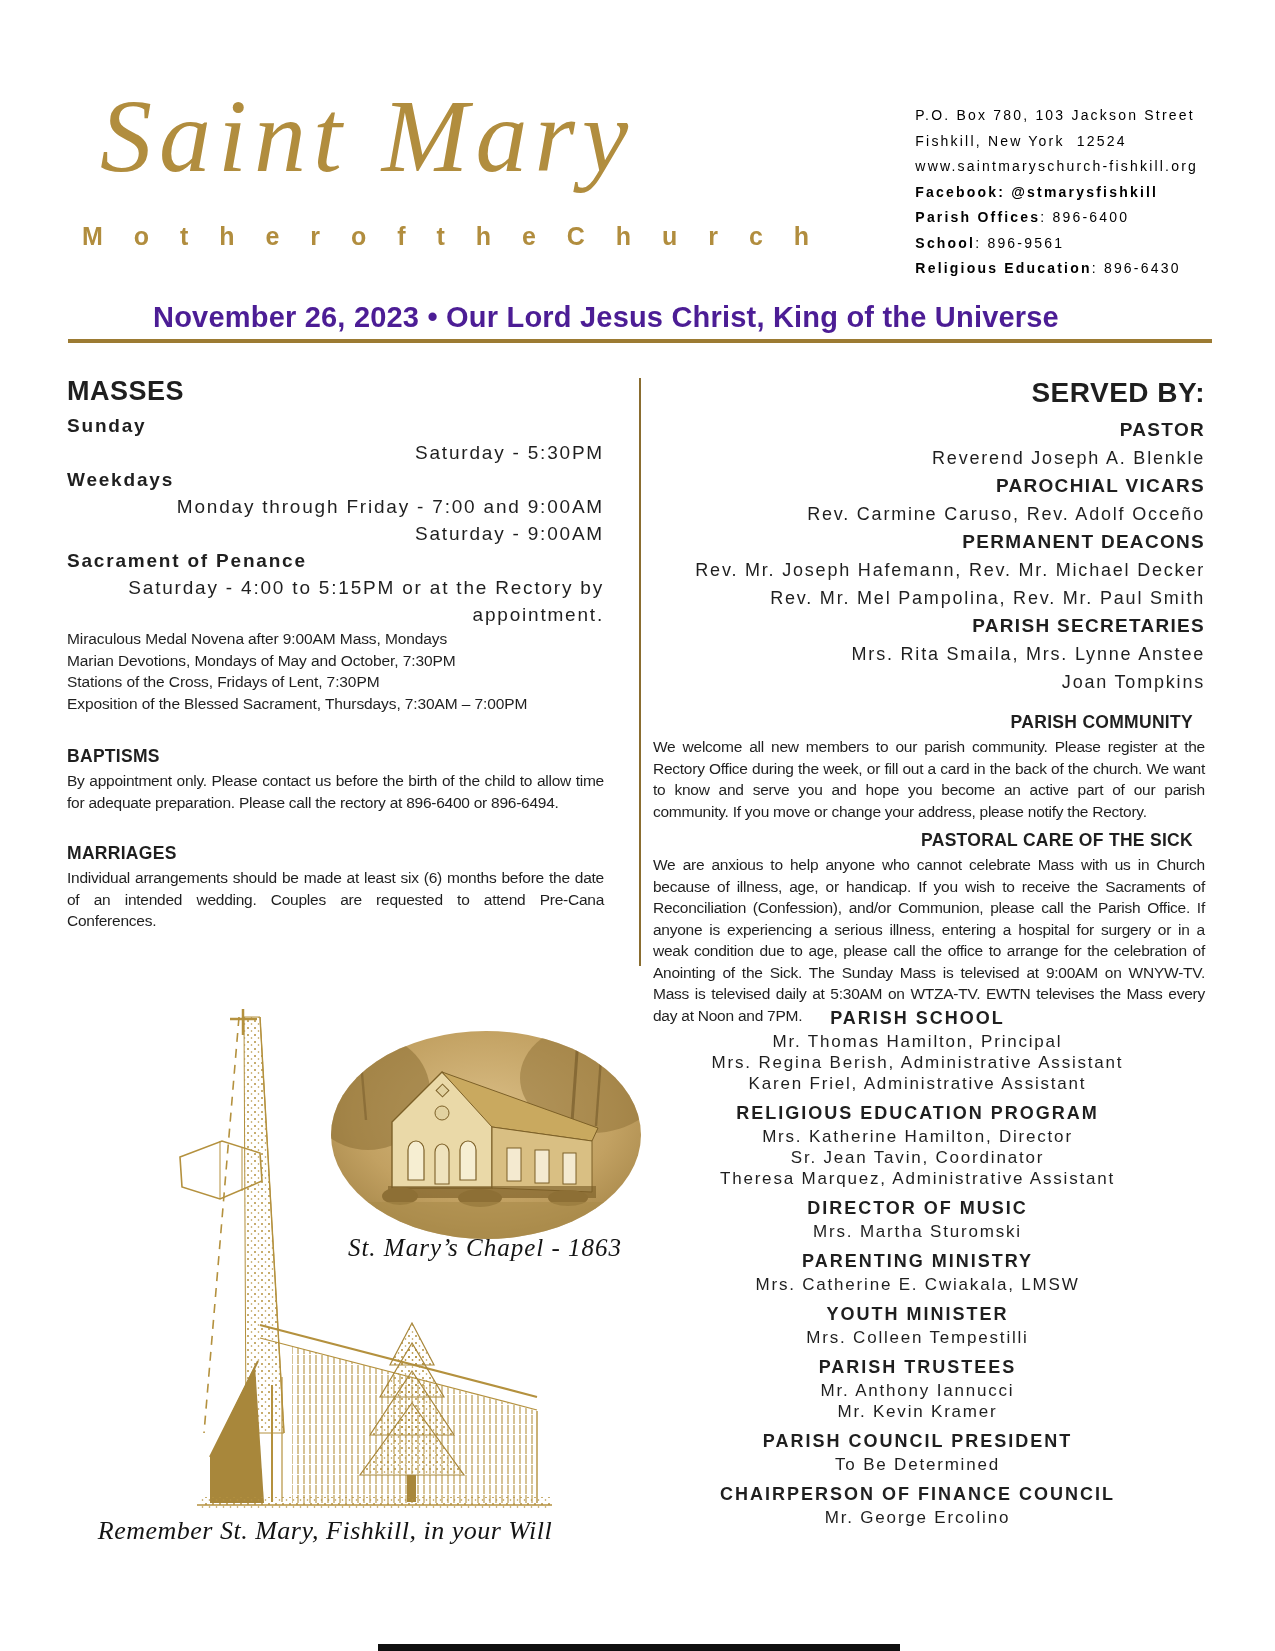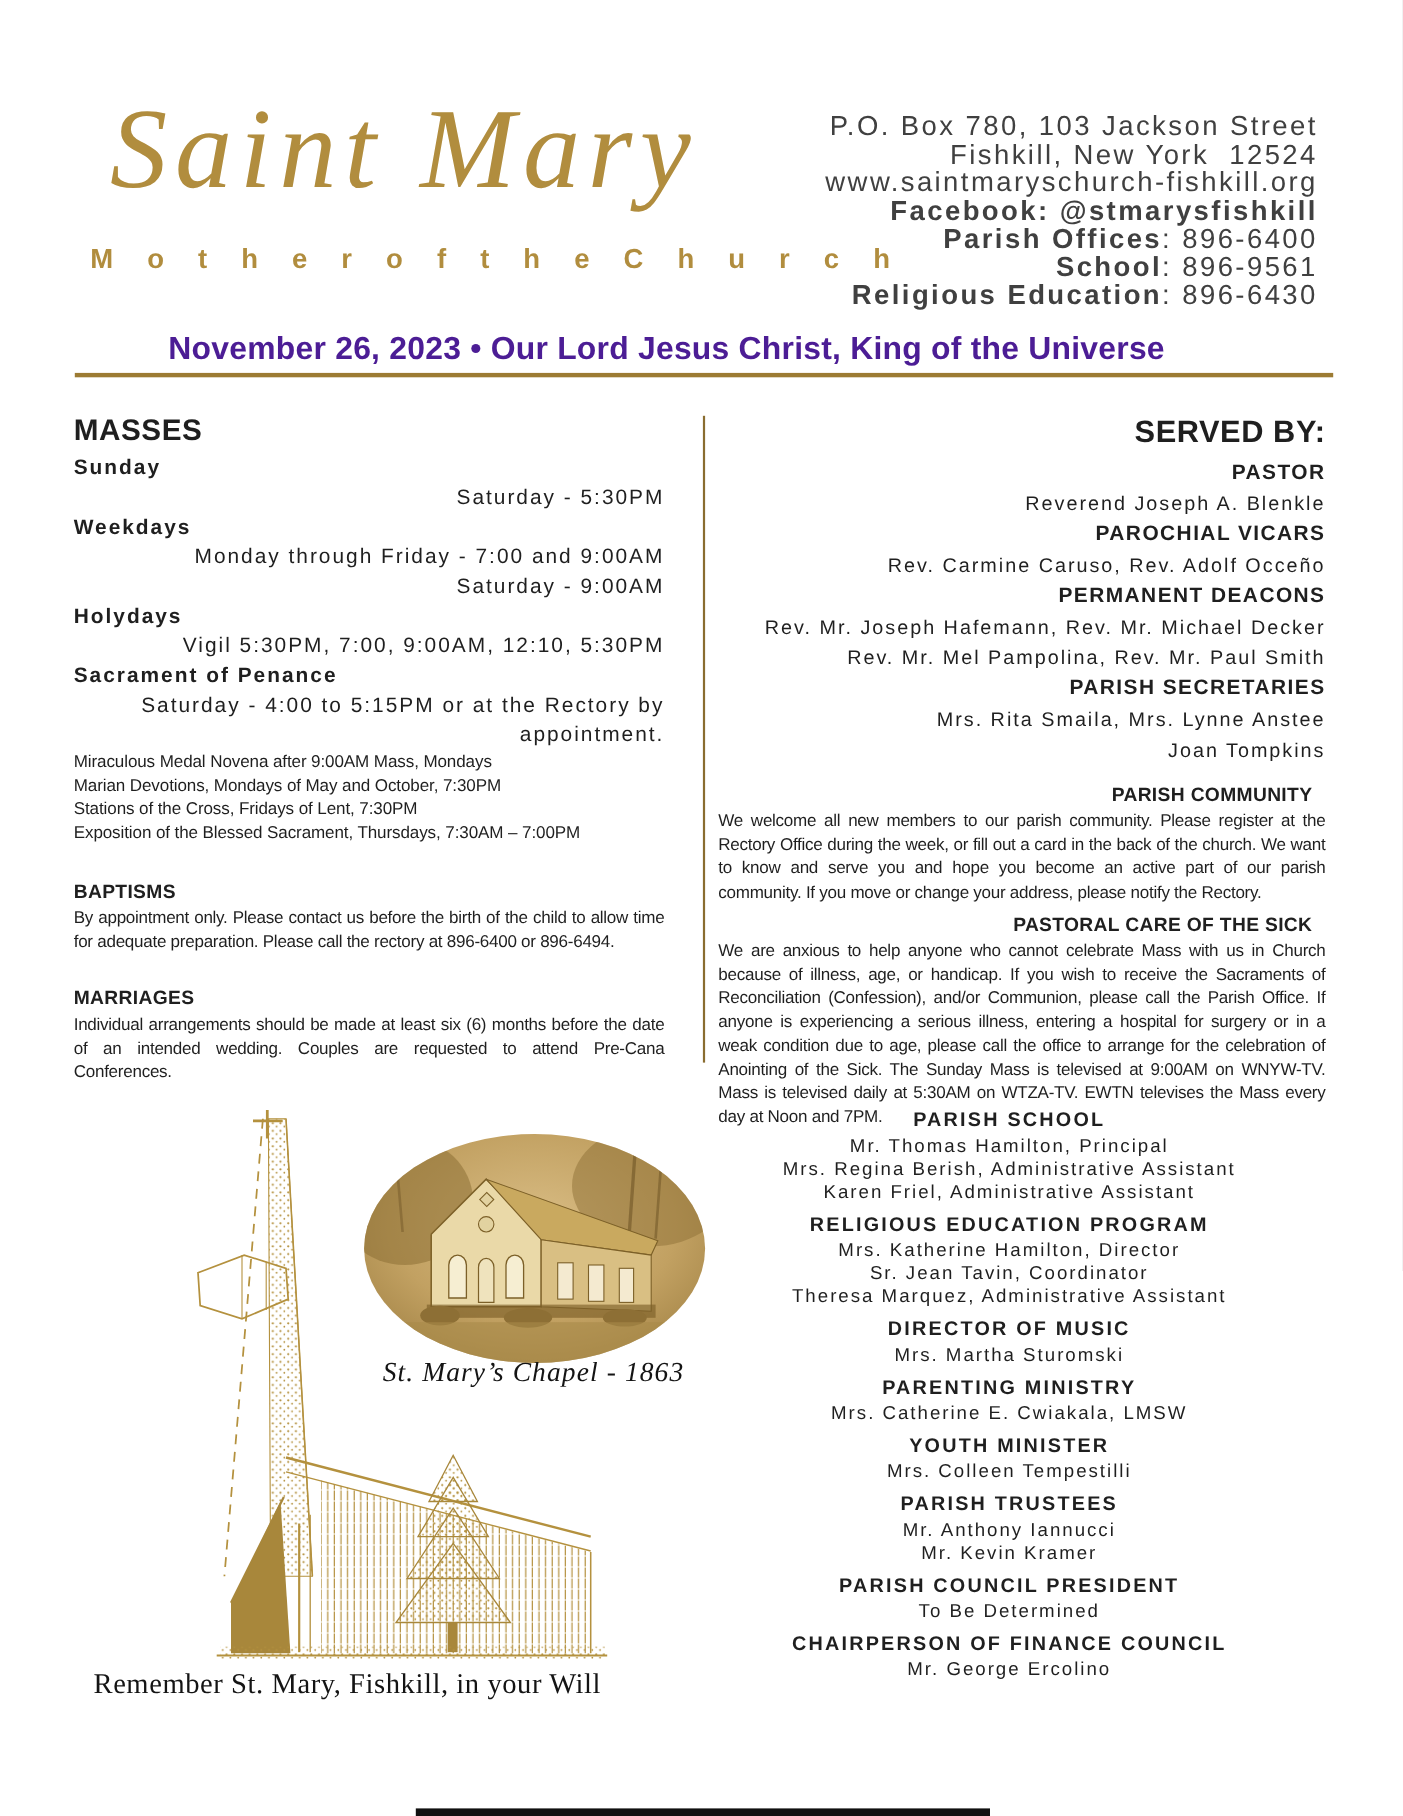--- a/index.html
+++ b/index.html
@@ -12,22 +12,22 @@
   .title{
     position:absolute;left:78px;top:84px;
     font-family:"Liberation Serif",serif;font-style:italic;font-weight:400;
     font-size:104px;line-height:1;color:#b18d3e;letter-spacing:7px;white-space:nowrap;margin-left:22px;
   }
   .subtitle{
     position:absolute;left:82px;top:222px;
     font-size:25px;font-weight:700;color:#b18d3e;letter-spacing:12px;white-space:nowrap;
   }
   .contact{
-    position:absolute;right:77px;top:103px;text-align:right;
-    color:#404040;font-size:25px;line-height:25.5px;letter-spacing:2.2px;
+    position:absolute;right:77px;top:103px;text-align:left;
+    color:#000000;font-size:14px;line-height:25.5px;letter-spacing:2.2px;
   }
   .contact .c-line{white-space:pre-wrap;}
   .contact .bold{font-weight:700;}
   
   .banner{
     position:absolute;left:0;top:301px;width:1212px;text-align:center;
     color:#4c1d95;font-weight:700;font-size:29px;letter-spacing:0.2px;white-space:nowrap;
   }
   .rule{
     position:absolute;left:68px;top:339px;width:1144px;height:4px;background:#9c7b33;
@@ -51,22 +51,22 @@
   .role-name{font-size:18px;letter-spacing:1.8px;line-height:28px;}
   .r-sub-heading{font-size:17.5px;font-weight:700;letter-spacing:0.3px;margin:16px 12px 3px 0;}
   
   .chapel-fig{position:absolute;left:330px;top:1030px;width:312px;height:210px;}
   .chapel-caption{
     position:absolute;left:320px;top:1234px;width:330px;text-align:center;
     font-family:"Liberation Serif",serif;font-style:italic;font-size:25px;color:#141414;letter-spacing:1px;
   }
   .church-art{position:absolute;left:92px;top:1005px;width:470px;height:515px;}
   .will-note{
-    position:absolute;left:85px;top:1516px;width:480px;
-    font-family:"Liberation Serif",serif;font-size:26px;color:#141414;letter-spacing:0.5px;
+    position:absolute;left:85px;top:1516px;width:480px;text-align:center;
+    font-family:"Liberation Serif",serif;font-style:italic;font-size:26px;color:#141414;letter-spacing:0.5px;
   }
   .staff-col{position:absolute;left:645px;top:1008px;width:545px;text-align:center;}
   .staff-section{margin-bottom:9px;}
   .staff-title{font-size:18px;font-weight:700;letter-spacing:2px;line-height:21px;padding-bottom:2px;}
   .staff-person{font-size:17px;letter-spacing:1.8px;line-height:21px;}
   
   .scan-bar{position:absolute;left:378px;top:1644px;width:522px;height:7px;background:#101010;}
 </style>
 </head>
 <body>
@@ -94,24 +94,20 @@
     <div class="masses-heading">MASSES</div>
 
     <div>
       <div class="mass-label">Sunday</div>
       <div class="mass-line">Saturday - 5:30PM</div>
     </div>
     <div>
       <div class="mass-label">Weekdays</div>
       <div class="mass-line">Monday through Friday - 7:00 and 9:00AM</div>
       <div class="mass-line">Saturday - 9:00AM</div>
-    </div>
-    <div>
-      <div class="mass-label">Holydays</div>
-      <div class="mass-line">Vigil 5:30PM, 7:00, 9:00AM, 12:10, 5:30PM</div>
     </div>
     <div>
       <div class="mass-label">Sacrament of Penance</div>
       <div class="mass-line">Saturday - 4:00 to 5:15PM or at the Rectory by appointment.</div>
     </div>
 
     <div class="small-line">Miraculous Medal Novena after 9:00AM Mass, Mondays</div>
     <div class="small-line">Marian Devotions, Mondays of May and October, 7:30PM</div>
     <div class="small-line">Stations of the Cross, Fridays of Lent, 7:30PM</div>
     <div class="small-line">Exposition of the Blessed Sacrament, Thursdays, 7:30AM – 7:00PM</div>

